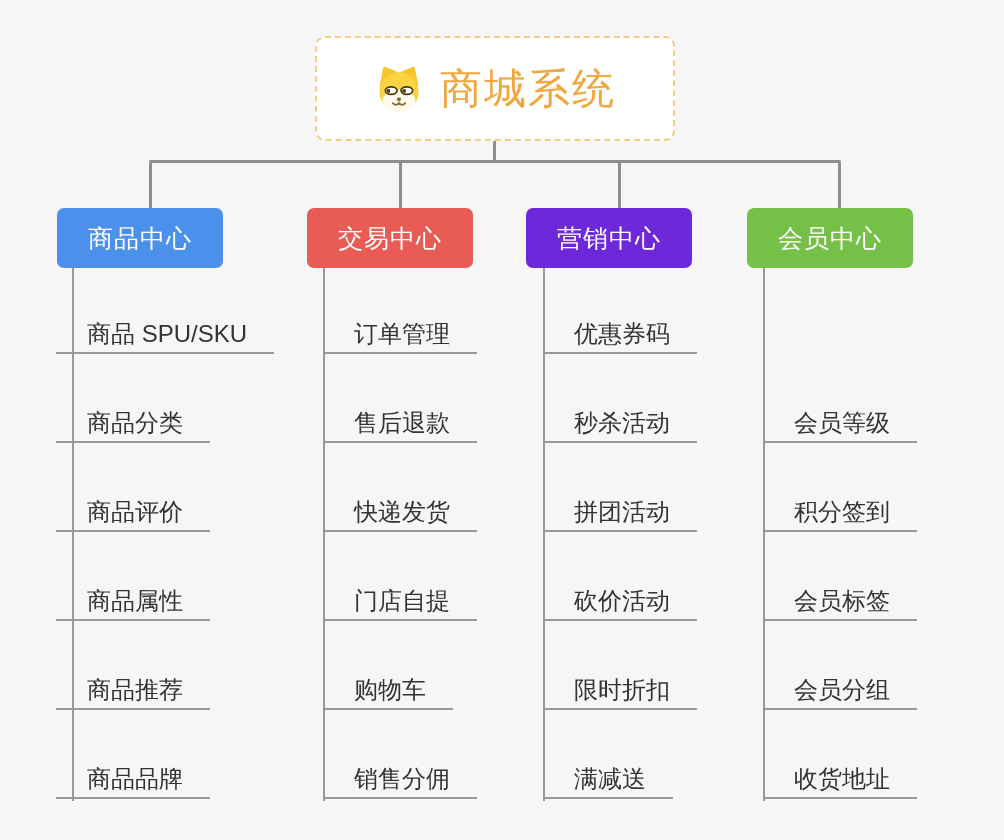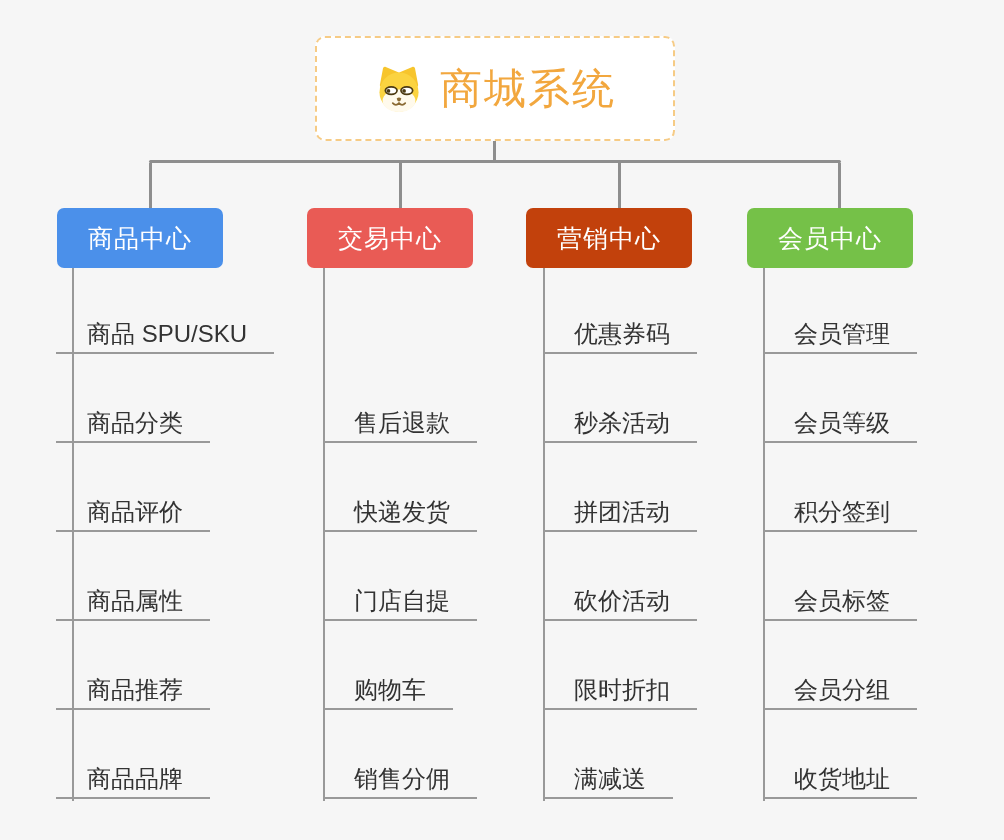--- a/index.html
+++ b/index.html
@@ -70,48 +70,48 @@
 
   <div class="conn conn-stub"></div>
   <div class="conn conn-bus"></div>
   <div class="conn conn-drop drop-0"></div>
   <div class="conn conn-drop drop-1"></div>
   <div class="conn conn-drop drop-2"></div>
   <div class="conn conn-drop drop-3"></div>
 
   <div class="branch branch-0" style="background: rgb(75, 144, 234);">商品中心</div>
   <div class="branch branch-1" style="background: rgb(233, 91, 85);">交易中心</div>
-  <div class="branch branch-2" style="background: #c2410c;">营销中心</div>
+  <div class="branch branch-2" style="background: #6d28d9;">营销中心</div>
   <div class="branch branch-3" style="background: rgb(117, 193, 72);">会员中心</div>
 
   <div class="trunk trunk-0"></div>
   <div class="trunk trunk-1"></div>
   <div class="trunk trunk-2"></div>
   <div class="trunk trunk-3"></div>
 
   <div class="leaf col-0 row-0">商品 SPU/SKU</div>
   <div class="leaf col-0 row-1">商品分类</div>
   <div class="leaf col-0 row-2">商品评价</div>
   <div class="leaf col-0 row-3">商品属性</div>
   <div class="leaf col-0 row-4">商品推荐</div>
   <div class="leaf col-0 row-5">商品品牌</div>
 
+  <div class="leaf col-1 row-0">订单管理</div>
   <div class="leaf col-1 row-1">售后退款</div>
   <div class="leaf col-1 row-2">快递发货</div>
   <div class="leaf col-1 row-3">门店自提</div>
   <div class="leaf col-1 row-4">购物车</div>
   <div class="leaf col-1 row-5">销售分佣</div>
 
   <div class="leaf col-2 row-0">优惠券码</div>
   <div class="leaf col-2 row-1">秒杀活动</div>
   <div class="leaf col-2 row-2">拼团活动</div>
   <div class="leaf col-2 row-3">砍价活动</div>
   <div class="leaf col-2 row-4">限时折扣</div>
   <div class="leaf col-2 row-5">满减送</div>
 
-  <div class="leaf col-3 row-0">会员管理</div>
   <div class="leaf col-3 row-1">会员等级</div>
   <div class="leaf col-3 row-2">积分签到</div>
   <div class="leaf col-3 row-3">会员标签</div>
   <div class="leaf col-3 row-4">会员分组</div>
   <div class="leaf col-3 row-5">收货地址</div>
 
 </div>
 
 </body></html>

